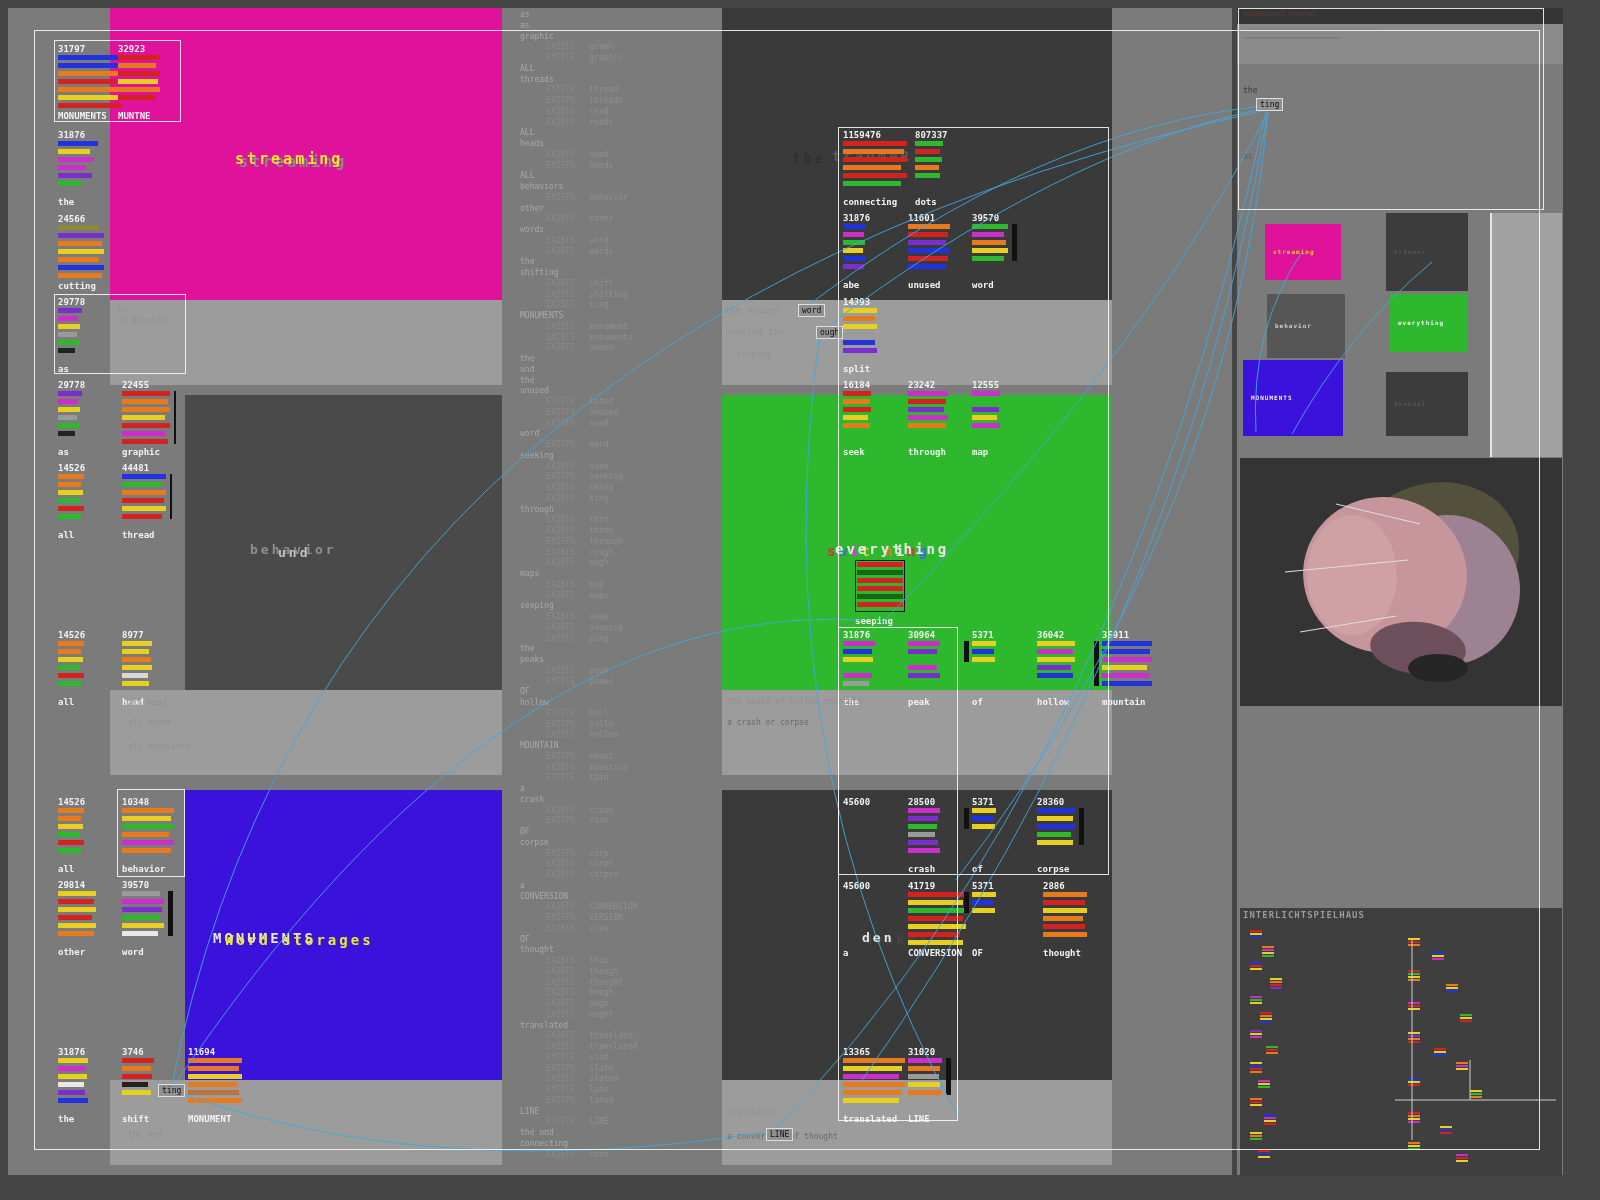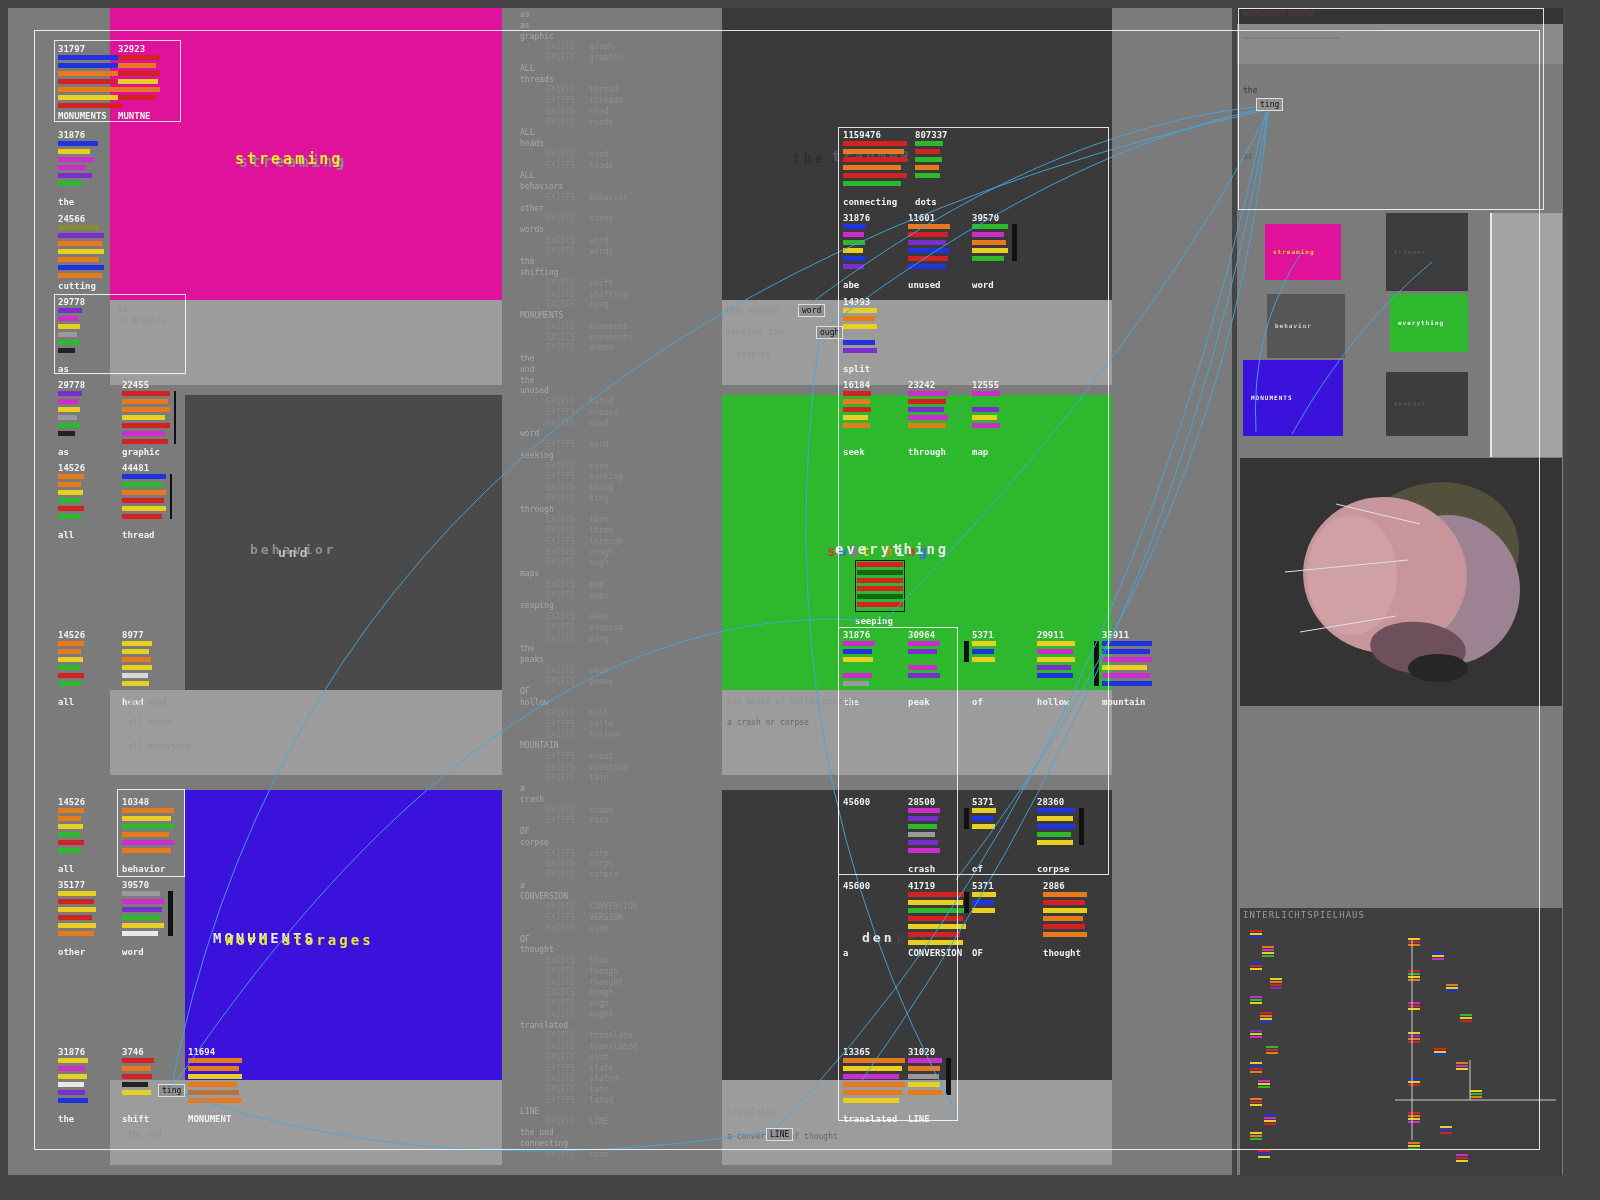--- a/index.html
+++ b/index.html
@@ -31,21 +31,21 @@
 </style>
 </head>
 <body>
 
 <div id="canvas">
 
   <span class="sbtext" style="left:1243px;top:10px;font-size:7px;color:#5a3a3a">WODRSELEKT MUNTNE</span>
   <span class="sbtext" style="left:1243px;top:86px;font-size:8px;color:#3c3c3c">the</span>
   <span class="chip" style="left:1256px;top:98px">ting</span>
   <span class="sbtext" style="left:1243px;top:152px;font-size:8px;color:#565656">as</span>
-  <span class="sbtext" style="left:1243px;top:910px;font-size:9px;font-weight:normal;letter-spacing:1px;color:#9a9a9a">INTERLICHTSPIELHAUS</span>
+  <span class="sbtext" style="left:1243px;top:910px;font-size:9px;font-weight:bold;letter-spacing:1px;color:#9a9a9a">INTERLICHTSPIELHAUS</span>
 <div class="block" style="left: 8px; top: 8px; width: 1224px; height: 1167px; background: rgb(123, 123, 123);"></div>
     <div class="block" style="left: 1237px; top: 8px; width: 326px; height: 1167px; background: rgb(123, 123, 123);"></div>
     <div class="block" style="left: 110px; top: 8px; width: 392px; height: 292px; background: rgb(224, 17, 155);">
       <span class="btitle" style="left: 129px; top: 145px; font-size: 15px; color: rgb(138, 138, 138);">streaming</span>
       <span class="btitle" style="left: 125px; top: 142px; font-size: 15px; color: rgb(232, 232, 50);">streaming</span>
     </div>
     <div class="block" style="left: 110px; top: 300px; width: 392px; height: 85px; background: rgb(156, 156, 156);"></div>
     <div class="block" style="left: 185px; top: 395px; width: 317px; height: 295px; background: rgb(74, 74, 74);">
       <span class="btitle" style="left: 65px; top: 147px; font-size: 13px; color: rgb(143, 143, 143);">behavior</span>
       <span class="btitle" style="left: 93px; top: 150px; font-size: 13px; color: rgb(192, 192, 192);">und</span>
@@ -231,21 +231,21 @@
         <div class="bar" style="width: 52px; background: rgb(232, 122, 30);"></div>
         <div class="bar" style="width: 49px; background: rgb(232, 208, 35);"></div>
         <div class="bar" style="width: 52px; background: rgb(46, 184, 46);"></div>
         <div class="bar" style="width: 47px; background: rgb(232, 122, 30);"></div>
         <div class="bar" style="width: 52px; background: rgb(204, 46, 204);"></div>
         <div class="bar" style="width: 49px; background: rgb(232, 122, 30);"></div>
       </div>
       <div class="slab">behavior</div>
     </div>
     <div class="stack" style="left: 58px; top: 880px; width: 52px; height: 80px;">
-      <div class="snum">35177</div>
+      <div class="snum">29814</div>
       <div class="bars">
         <div class="bar" style="width: 38px; background: rgb(232, 208, 35);"></div>
         <div class="bar" style="width: 36px; background: rgb(211, 34, 34);"></div>
         <div class="bar" style="width: 38px; background: rgb(232, 208, 35);"></div>
         <div class="bar" style="width: 34px; background: rgb(211, 34, 34);"></div>
         <div class="bar" style="width: 38px; background: rgb(232, 208, 35);"></div>
         <div class="bar" style="width: 36px; background: rgb(232, 122, 30);"></div>
       </div>
       <div class="slab">other</div>
     </div>
@@ -440,21 +440,21 @@
       <div class="snum">5371</div>
       <div class="bars">
         <div class="bar" style="width: 24px; background: rgb(232, 208, 35);"></div>
         <div class="bar" style="width: 22px; background: rgb(34, 51, 221);"></div>
         <div class="bar" style="width: 23px; background: rgb(232, 208, 35);"></div>
       </div>
       <div class="vbar" style="width: 5px; height: 21px; left: -8px;"></div>
       <div class="slab">of</div>
     </div>
     <div class="stack" style="left: 1037px; top: 630px; width: 52px; height: 80px;">
-      <div class="snum">29911</div>
+      <div class="snum">36042</div>
       <div class="bars">
         <div class="bar" style="width: 38px; background: rgb(232, 208, 35);"></div>
         <div class="bar" style="width: 36px; background: rgb(204, 46, 204);"></div>
         <div class="bar" style="width: 38px; background: rgb(232, 208, 35);"></div>
         <div class="bar" style="width: 34px; background: rgb(122, 46, 204);"></div>
         <div class="bar" style="width: 36px; background: rgb(34, 51, 221);"></div>
       </div>
       <div class="slab">hollow</div>
     </div>
     <div class="stack" style="left: 1102px; top: 630px; width: 64px; height: 80px;">

